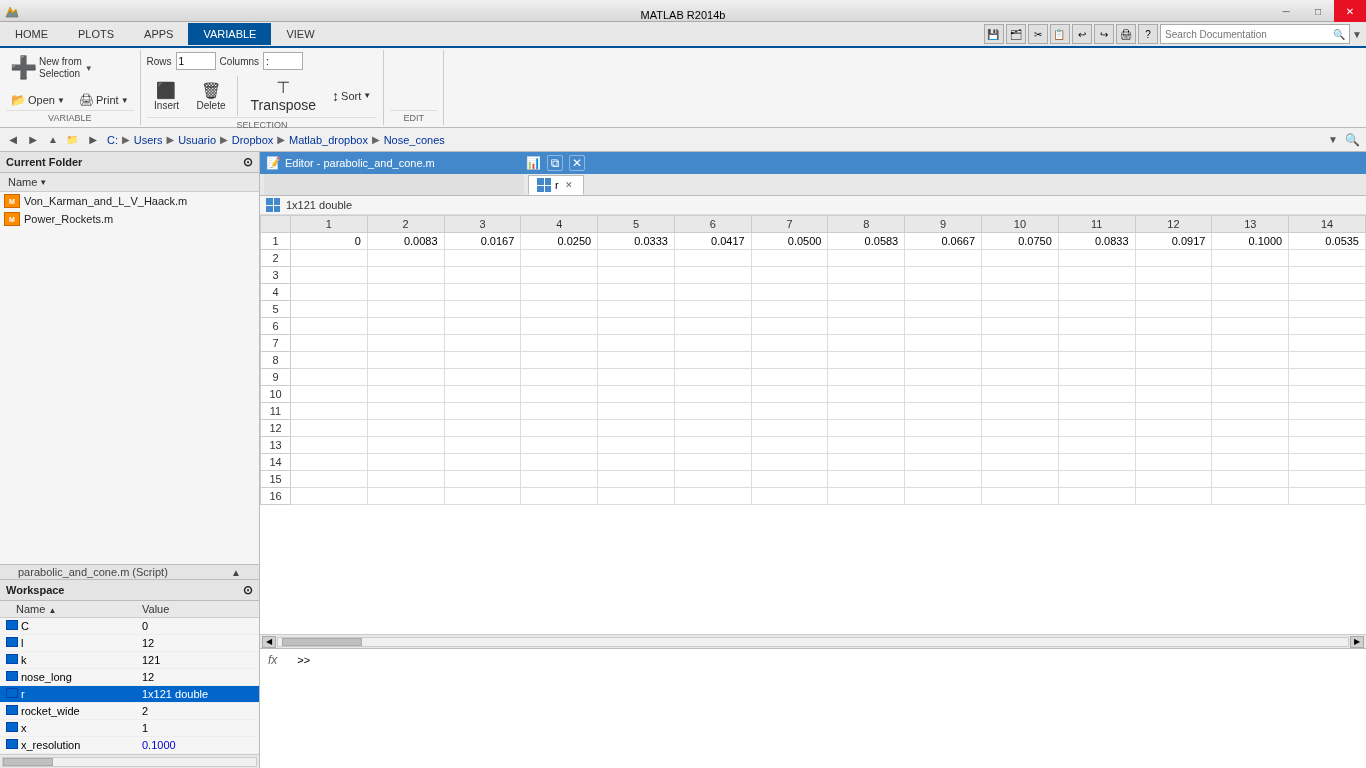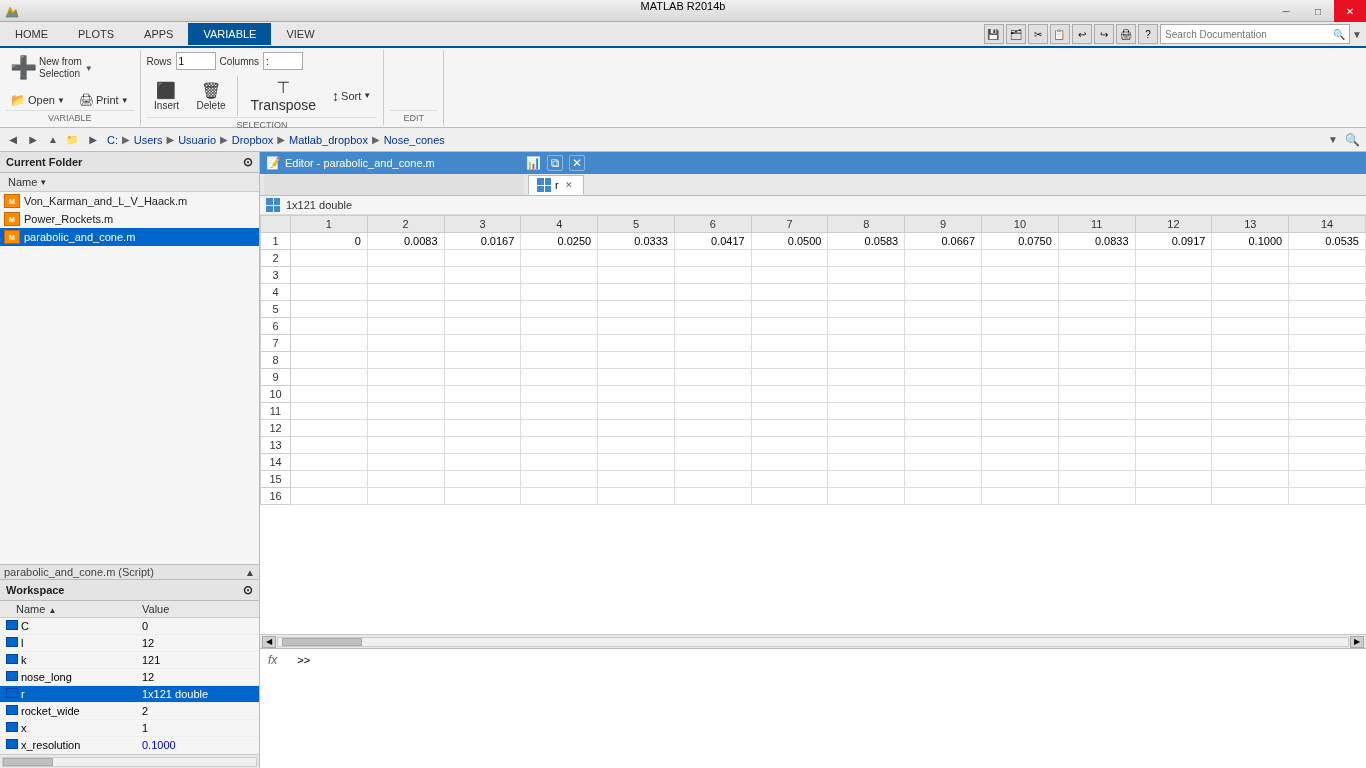--- a/index.html
+++ b/index.html
@@ -3,21 +3,21 @@
   <meta charset="utf-8">
   <style>
     * { box-sizing: border-box; margin: 0; padding: 0; font-family: 'Segoe UI', Arial, sans-serif; font-size: 11px; }
     body { width: 1366px; height: 768px; overflow: hidden; background: #d6d6d6; }
 
     
     #titlebar {
       height: 22px;
       background: linear-gradient(to bottom, #f0f0f0, #d8d8d8);
       display: flex;
-      align-items: flex-start;
+      align-items: flex-end;
       justify-content: center;
       position: relative;
       border-bottom: 1px solid #aaa;
     }
     #titlebar .win-controls {
       position: absolute;
       right: 0;
       top: 0;
       display: flex;
       height: 22px;
@@ -255,21 +255,21 @@
 
     
     #bottom-left {
       border-top: 1px solid #bbb;
       display: flex;
       flex-direction: column;
     }
     #status-bar-small {
       background: #e4e4e4;
       border-bottom: 1px solid #bbb;
-      padding: 1px 4px;
+      padding: 1px 18px;
       font-size: 10px;
       color: #444;
       display: flex;
       align-items: center;
       justify-content: space-between;
     }
     #workspace-header {
       background: #e4e4e4;
       border-bottom: 1px solid #bbb;
       padding: 3px 6px;
@@ -649,24 +649,20 @@
       </div>
     </div>
     <div id="folder-contents">
       <div class="file-item">
         <div class="file-icon m-file">M</div>
         <span>Von_Karman_and_L_V_Haack.m</span>
       </div>
       <div class="file-item">
         <div class="file-icon m-file">M</div>
         <span>Power_Rockets.m</span>
-      </div>
-      <div class="file-item selected">
-        <div class="file-icon m-file">M</div>
-        <span>parabolic_and_cone.m</span>
       </div>
     </div>
     <div id="bottom-left">
       <div id="status-bar-small">
         <span>parabolic_and_cone.m (Script)</span>
         <span style="cursor:pointer;font-size:10px;">▲</span>
       </div>
       <div id="workspace-header">
         <span>Workspace</span>
         <span style="cursor:pointer;font-size:12px;">⊙</span>

